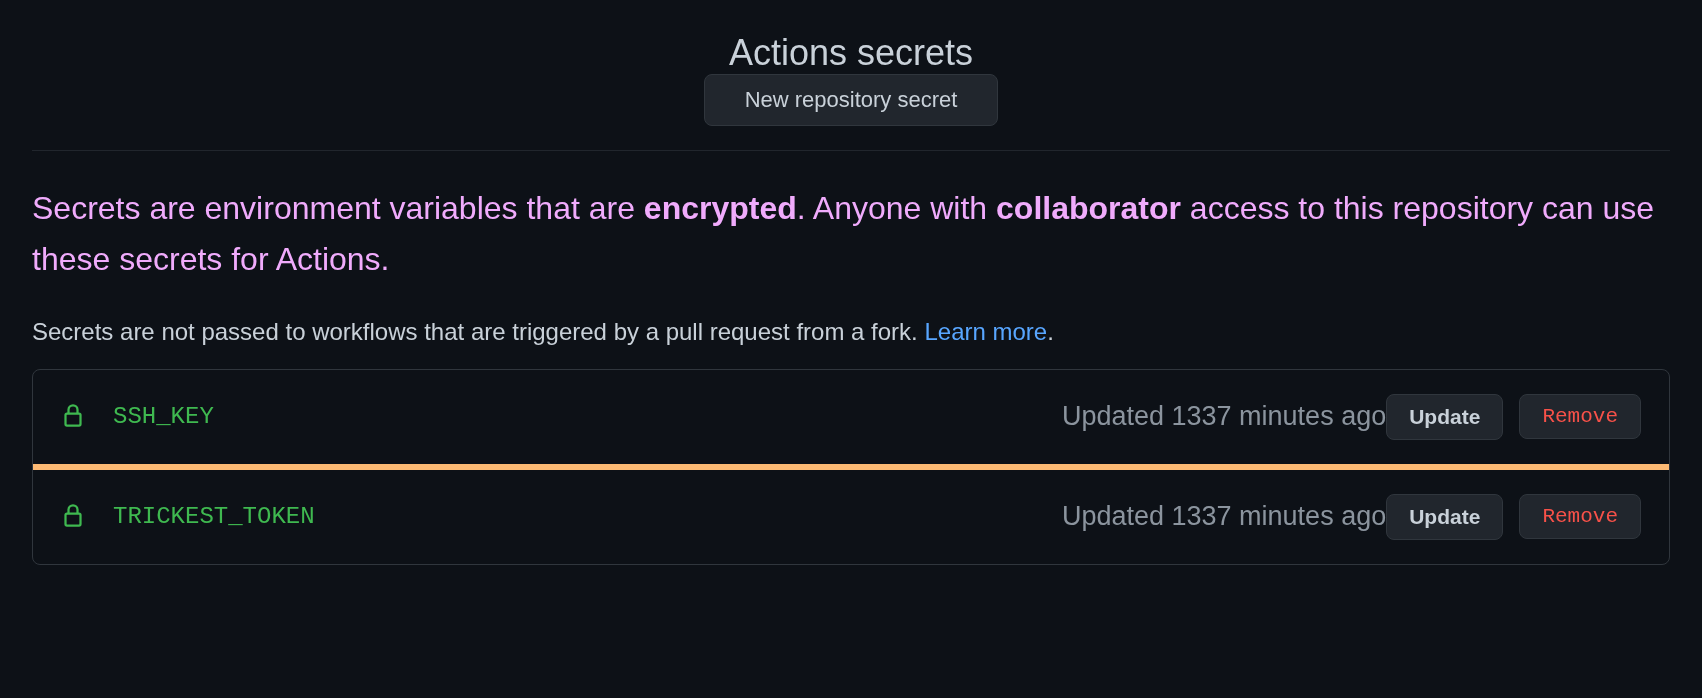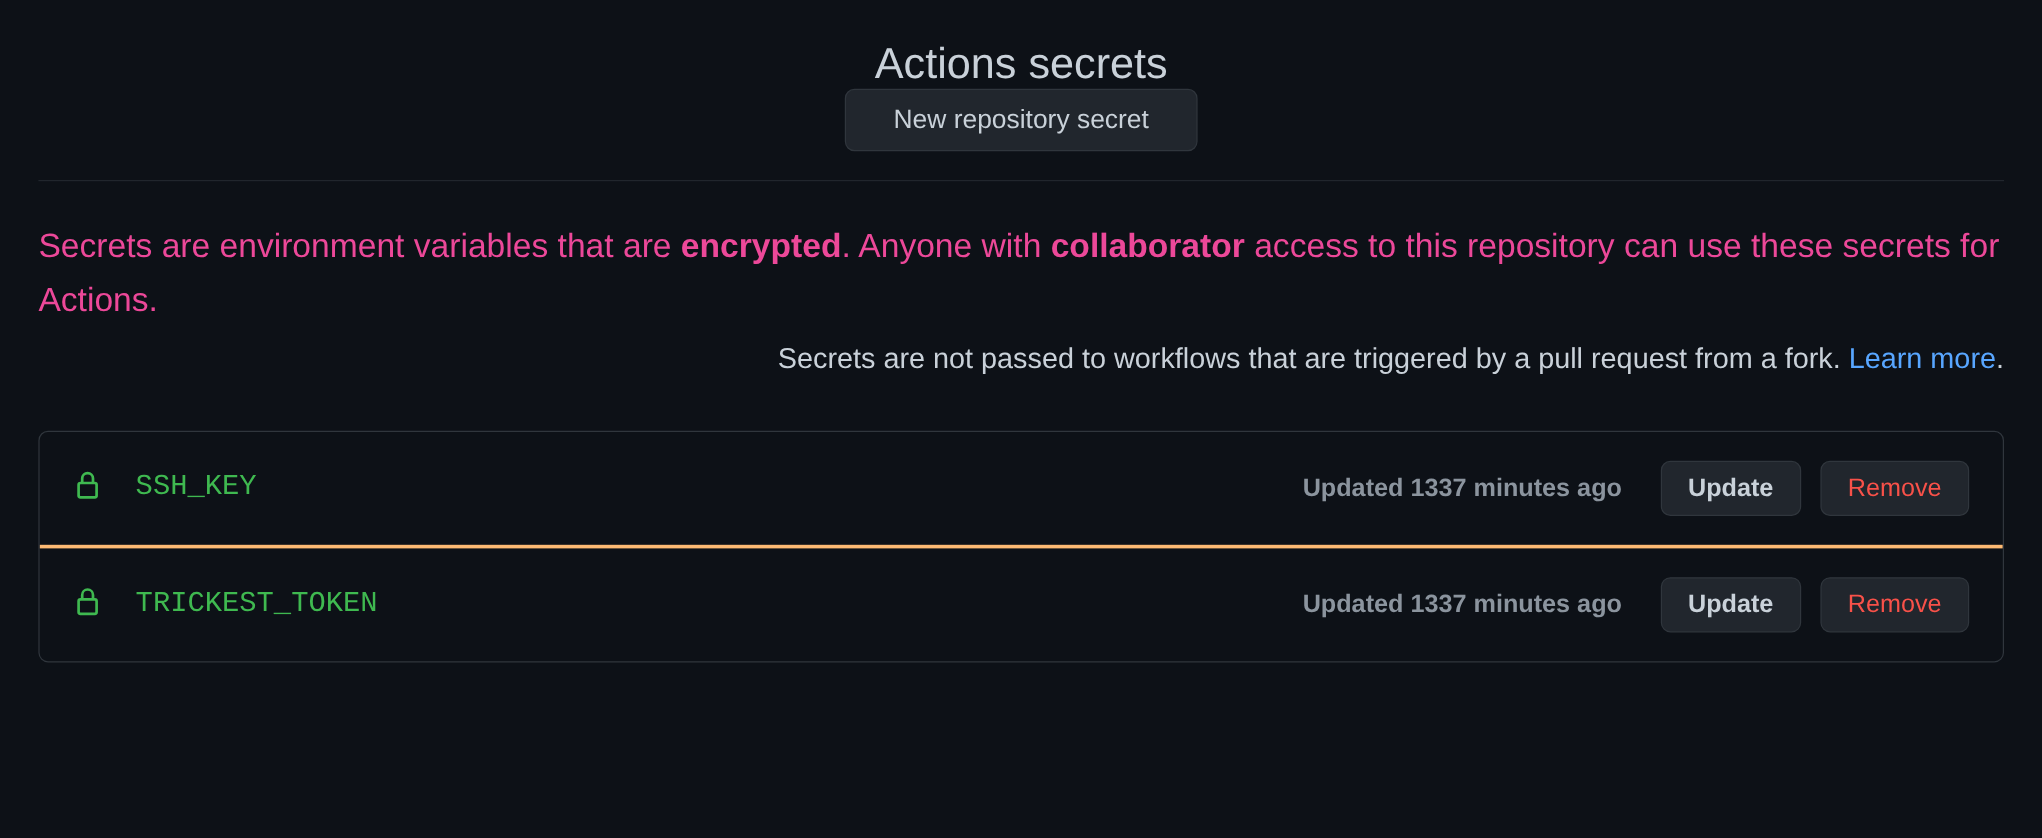--- a/index.html
+++ b/index.html
@@ -33,70 +33,67 @@
       background-color: #21262d;
       color: #c9d1d9;
       border: 1px solid #30363d;
       border-radius: 8px;
       padding: 12px 40px;
       font-size: 22px;
       font-weight: 500;
       cursor: pointer;
     }
     .description {
-      font-size: 28px;
+      font-size: 32px;
       line-height: 1.6;
-      color: #ec4899;
-      margin-bottom: 8px;
+      color: #f0abfc;
+      margin-bottom: 28px;
     }
     .description strong {
       font-weight: 600;
     }
     .learn-more-line {
       font-size: 24px;
       line-height: 1.6;
       color: #c9d1d9;
-      margin-bottom: 40px;
-      text-align: right;
+      margin-bottom: 17px;
     }
     .learn-more-link {
       color: #58a6ff;
       text-decoration: none;
       cursor: pointer;
     }
     .secrets-table {
       border: 1px solid #30363d;
       border-radius: 8px;
       overflow: hidden;
     }
     .secret-row {
       display: flex;
       align-items: center;
       padding: 24px 28px;
-      border-bottom: 3px solid #fdba74;
+      border-bottom: 6px solid #fdba74;
     }
     .secret-row:last-child {
       border-bottom: none;
     }
     .lock-icon {
       color: #3fb950;
       margin-right: 28px;
       flex-shrink: 0;
     }
     .secret-name {
       font-family: "SFMono-Regular", Consolas, "Liberation Mono", Menlo, monospace;
       font-size: 24px;
       color: #3fb950;
       flex: 1;
     }
     .secret-updated {
-      font-size: 21px;
+      font-size: 27px;
       color: #8b949e;
-      margin-right: 32px;
-      font-weight: bold;
     }
     .update-btn {
       background-color: #21262d;
       color: #c9d1d9;
       border: 1px solid #30363d;
       border-radius: 8px;
       padding: 10px 22px;
       font-size: 21px;
       font-weight: 700;
       cursor: pointer;
@@ -104,20 +101,21 @@
     }
     .remove-btn {
       background-color: #21262d;
       color: #f85149;
       border: 1px solid #30363d;
       border-radius: 8px;
       padding: 10px 22px;
       font-size: 21px;
       font-weight: 500;
       cursor: pointer;
+      font-family: Liberation Mono, monospace;
     }
   </style>
 </head>
 <body>
 
 <div class="header">
   <h1 class="page-title">Actions secrets</h1>
   <button class="new-secret-btn">New repository secret</button>
 </div>
 

